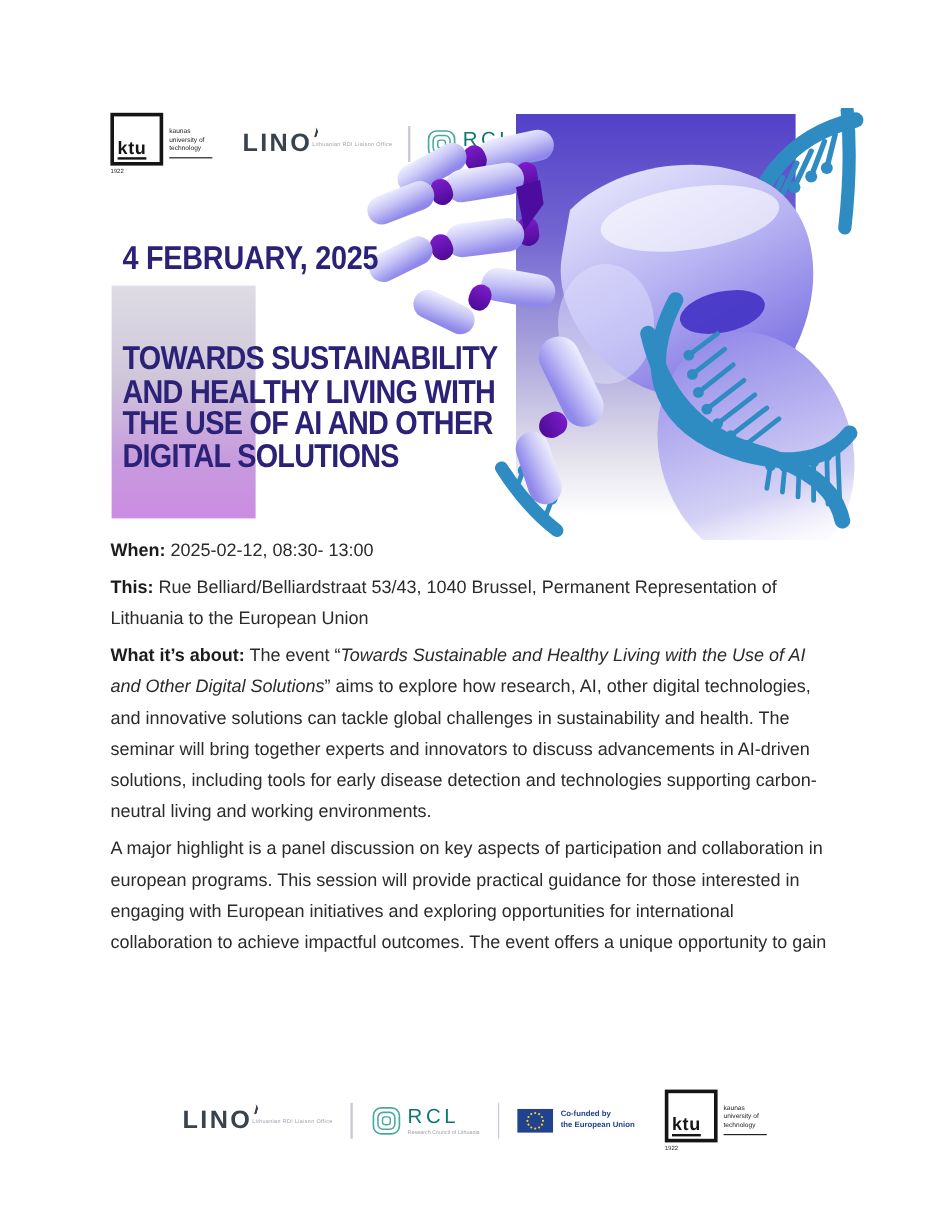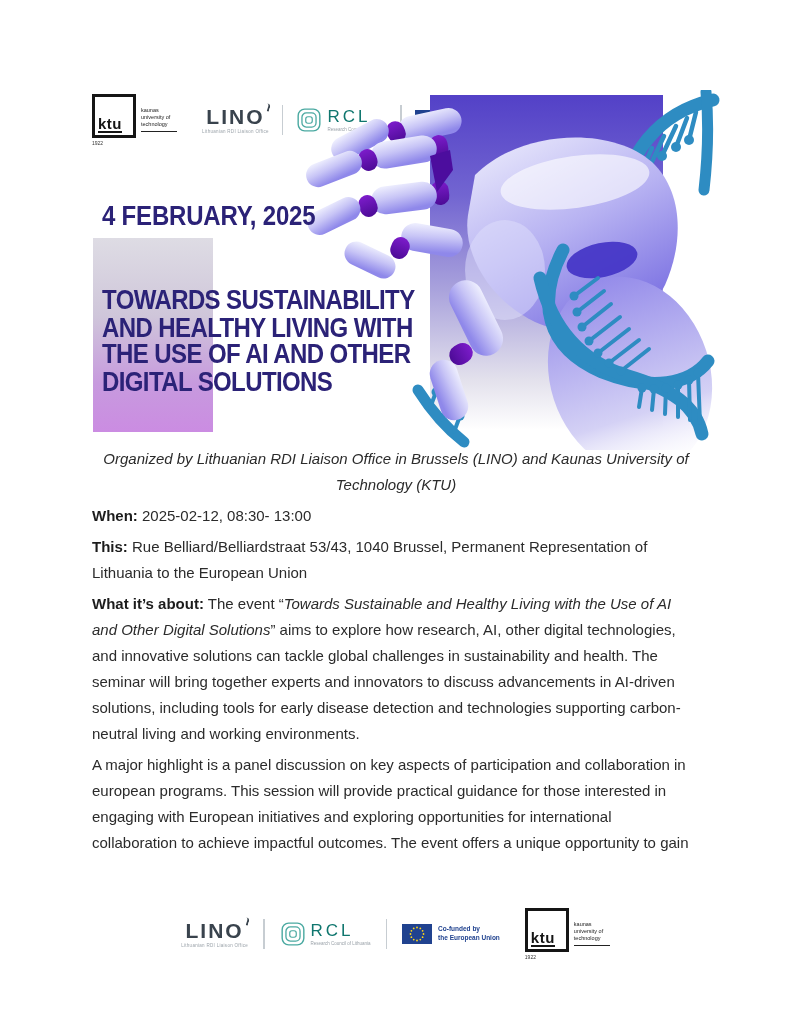--- a/index.html
+++ b/index.html
@@ -14,21 +14,21 @@
   .footer-logos{position:absolute;left:0;right:0;top:908px;justify-content:center;gap:15px;}
 
   .ktu{display:flex;align-items:center;}
   .ktu-col{display:flex;flex-direction:column;}
   .ktu-box{width:32px;height:34px;border:3px solid #151515;display:flex;align-items:flex-end;padding:2px 3px;box-sizing:content-box;}
   .ktu-abbr{font-weight:700;font-size:15px;line-height:15px;letter-spacing:.5px;color:#151515;border-bottom:2.5px solid #151515;}
   .ktu-year{font-size:5px;color:#333;margin-top:1.5px;}
   .ktu-name{font-size:5.5px;line-height:7px;color:#222;margin-left:5px;align-self:center;border-bottom:1.5px solid #222;padding-bottom:3px;min-width:36px;}
   .ktu-name span{display:block;}
 
-  .lino{display:flex;flex-direction:column;align-items:center;}
+  .lino{display:flex;flex-direction:row;align-items:center;}
   .lino-word{font-size:21px;font-weight:700;color:#39434d;letter-spacing:2px;line-height:21px;position:relative;}
   .lino-accent{position:absolute;right:-5px;top:-3px;width:5px;height:8px;border-right:2.5px solid #39434d;border-radius:0 4px 0 0;transform:rotate(18deg);}
   .lino-sub{font-size:4.5px;color:#9aa2a9;margin-top:2px;letter-spacing:.3px;white-space:nowrap;}
 
   .v-div{width:1.5px;height:30px;background:#c7cdd2;}
 
   .rcl{display:flex;align-items:center;gap:5px;}
   .rcl-text{display:flex;flex-direction:column;}
   .rcl-word{font-size:17px;font-weight:400;color:#0f766e;letter-spacing:3px;line-height:17px;}
   .rcl-sub{font-size:4.5px;color:#9aa2a9;margin-top:2px;white-space:nowrap;}
@@ -300,21 +300,20 @@
   <div class="date">4 FEBRUARY, 2025</div>
   <div class="left-block"></div>
   <div class="title">
     <span>TOWARDS SUSTAINABILITY</span>
     <span>AND HEALTHY LIVING WITH</span>
     <span>THE USE OF AI AND OTHER</span>
     <span>DIGITAL SOLUTIONS</span>
   </div>
 
   <div class="content">
-    <p class="center italic">Organized by Lithuanian RDI Liaison Office in Brussels (LINO) and Kaunas University of Technology (KTU)</p>
     <p><strong>When:</strong> <span>2025-02-12, 08:30- 13:00</span></p>
     <p><strong>This:</strong> <span>Rue Belliard/Belliardstraat 53/43, 1040 Brussel, Permanent Representation of Lithuania to the European Union</span></p>
     <p><strong>What it’s about:</strong> <span>The event “</span><em>Towards Sustainable and Healthy Living with the Use of AI and Other Digital Solutions</em><span>” aims to explore how research, AI, other digital technologies, and innovative solutions can tackle global challenges in sustainability and health. The seminar will bring together experts and innovators to discuss advancements in AI-driven solutions, including tools for early disease detection and technologies supporting carbon-neutral living and working environments.</span></p>
     <p>A major highlight is a panel discussion on key aspects of participation and collaboration in european programs. This session will provide practical guidance for those interested in engaging with European initiatives and exploring opportunities for international collaboration to achieve impactful outcomes. The event offers a unique opportunity to gain</p>
   </div>
 
   <div class="logo-row footer-logos">
     <div class="lino">
       <span class="lino-word">LINO<i class="lino-accent"></i></span>
       <span class="lino-sub">Lithuanian RDI Liaison Office</span>

